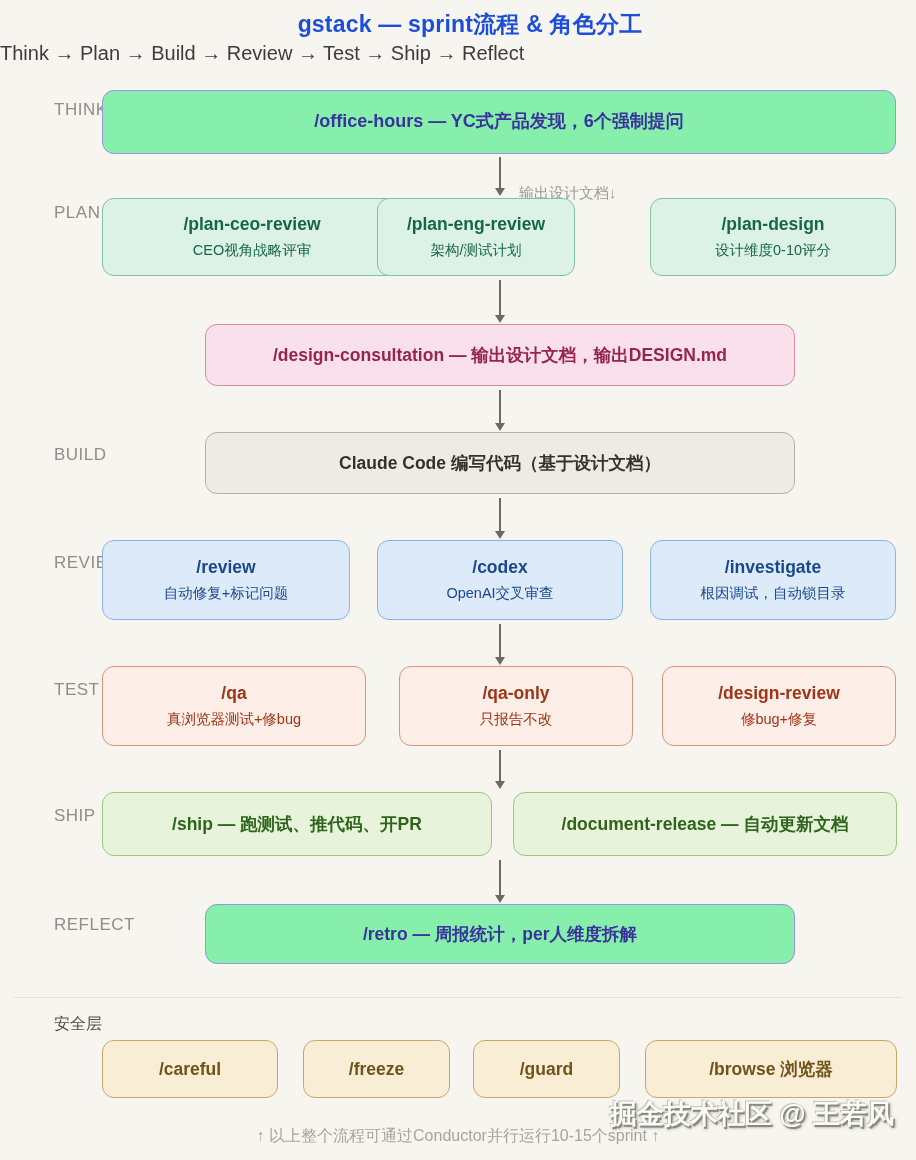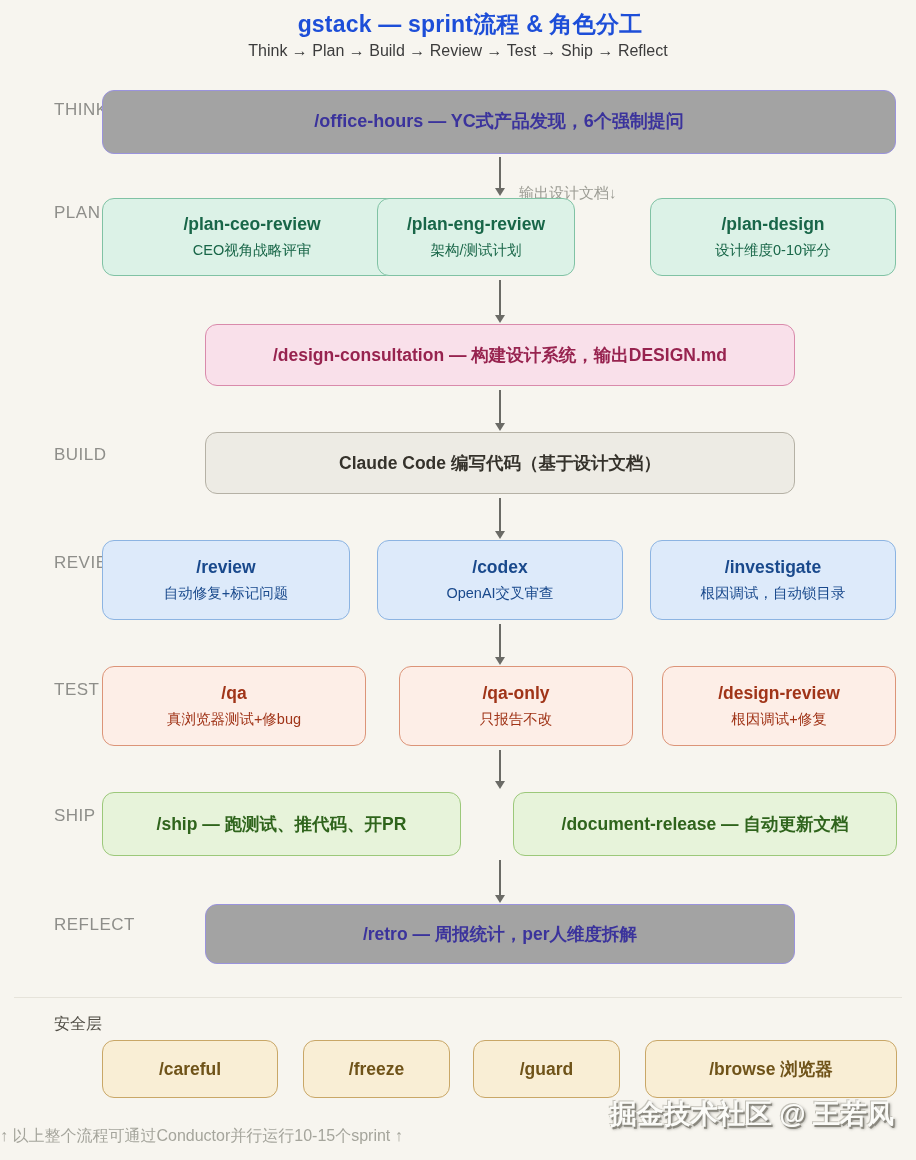--- a/index.html
+++ b/index.html
@@ -14,37 +14,37 @@
     overflow:hidden;
   }
   .title{
     position:absolute;top:9px;left:0;width:100%;
     text-align:center;font-size:23px;font-weight:700;color:#1d4ed8;
     letter-spacing:.2px;
     margin-left:12px;
   }
   .subtitle{
     position:absolute;top:42px;left:0;width:100%;
-    text-align:center;font-size:16px;color:#3c3c3c;
+    font-size:20px;color:#3c3c3c;
   }
   .stage-label{
     position:absolute;left:14px;
     font-size:17px;color:#8e8e8a;letter-spacing:.5px;margin-left:40px;
   }
   .stage-label.dark{color:#514e46;font-size:16px;letter-spacing:0;}
   .box{
     position:absolute;box-sizing:border-box;
     border-radius:12px;border:1.5px solid;
     display:flex;flex-direction:column;align-items:center;justify-content:center;
     text-align:center;gap:7px;padding:4px 8px;
   }
   .bt{font-weight:700;font-size:17.5px;line-height:1.2;}
   .bt.lg{font-size:18px;}
   .bs{font-size:14.5px;line-height:1.2;}
-  .c-purple{background:#a3a3a3;border-color:#9a93dd;color:#3b339c;}
+  .c-purple{background:#86efac;border-color:#9a93dd;color:#3b339c;}
   .c-green{background:#dcf2e7;border-color:#80c2a4;color:#186648;}
   .c-pink{background:#f9e0ea;border-color:#d98aab;color:#97234f;}
   .c-gray{background:#edebe4;border-color:#b5b1a5;color:#35322b;}
   .c-blue{background:#ddeafa;border-color:#8cb4e2;color:#19498c;}
   .c-rust{background:#fdeee7;border-color:#dc9478;color:#a03418;}
   .c-lgreen{background:#e7f3da;border-color:#9cc87a;color:#2f641c;}
   .c-tan{background:#f9eed5;border-color:#c9a767;color:#6f5319;}
   .arrow{
     position:absolute;width:2px;background:#6b6b66;
   }
@@ -60,21 +60,21 @@
     position:absolute;left:14px;width:888px;height:1px;background:#e6e3da;
   }
   .watermark{
     position:absolute;right:22px;top:1096px;
     font-size:27px;font-weight:700;white-space:nowrap;
     color:#fbfbf8;
     text-shadow:1.5px 1.5px 0 #8a887f,-1px -1px 0 #c4c2b9,2px 2px 3px rgba(60,60,55,.55);
   }
   .footer{
     position:absolute;top:1126px;left:0;width:100%;
-    text-align:left;font-size:16px;color:#a5a59c;
+    text-align:center;font-size:16px;color:#a5a59c;
   }
 </style>
 </head>
 <body>
 
 <div class="canvas">
 
   <div class="title">gstack — sprint流程 &amp; 角色分工</div>
   <div class="subtitle">Think → Plan → Build → Review → Test → Ship → Reflect</div>
 
@@ -96,21 +96,21 @@
     <span class="bs">架构/测试计划</span>
   </div>
   <div class="box c-green" style="left:650px;top:198px;width:246px;height:78px">
     <span class="bt">/plan-design</span>
     <span class="bs">设计维度0-10评分</span>
   </div>
 
   <div class="arrow" style="left:499px;top:280px;height:36px"></div>
 
   <div class="box c-pink" style="left:205px;top:324px;width:590px;height:62px">
-    <span class="bt">/design-consultation — 构建设计系统，输出DESIGN.md</span>
+    <span class="bt">/design-consultation — 输出设计文档，输出DESIGN.md</span>
   </div>
 
   <div class="arrow" style="left:499px;top:390px;height:34px"></div>
 
   <div class="stage-label" style="top:445px">BUILD</div>
   <div class="box c-gray" style="left:205px;top:432px;width:590px;height:62px">
     <span class="bt">Claude Code 编写代码（基于设计文档）</span>
   </div>
 
   <div class="arrow" style="left:499px;top:498px;height:34px"></div>
@@ -135,27 +135,27 @@
   <div class="box c-rust" style="left:102px;top:666px;width:264px;height:80px">
     <span class="bt">/qa</span>
     <span class="bs">真浏览器测试+修bug</span>
   </div>
   <div class="box c-rust" style="left:399px;top:666px;width:234px;height:80px">
     <span class="bt">/qa-only</span>
     <span class="bs">只报告不改</span>
   </div>
   <div class="box c-rust" style="left:662px;top:666px;width:234px;height:80px">
     <span class="bt">/design-review</span>
-    <span class="bs">根因调试+修复</span>
+    <span class="bs">修bug+修复</span>
   </div>
 
   <div class="arrow" style="left:499px;top:750px;height:32px"></div>
 
   <div class="stage-label" style="top:806px">SHIP</div>
-  <div class="box c-lgreen" style="left:102px;top:792px;width:359px;height:64px">
+  <div class="box c-lgreen" style="left:102px;top:792px;width:390px;height:64px">
     <span class="bt">/ship — 跑测试、推代码、开PR</span>
   </div>
   <div class="box c-lgreen" style="left:513px;top:792px;width:384px;height:64px">
     <span class="bt">/document-release — 自动更新文档</span>
   </div>
 
   <div class="arrow" style="left:499px;top:860px;height:36px"></div>
 
   <div class="stage-label" style="top:915px">REFLECT</div>
   <div class="box c-purple" style="left:205px;top:904px;width:590px;height:60px">

